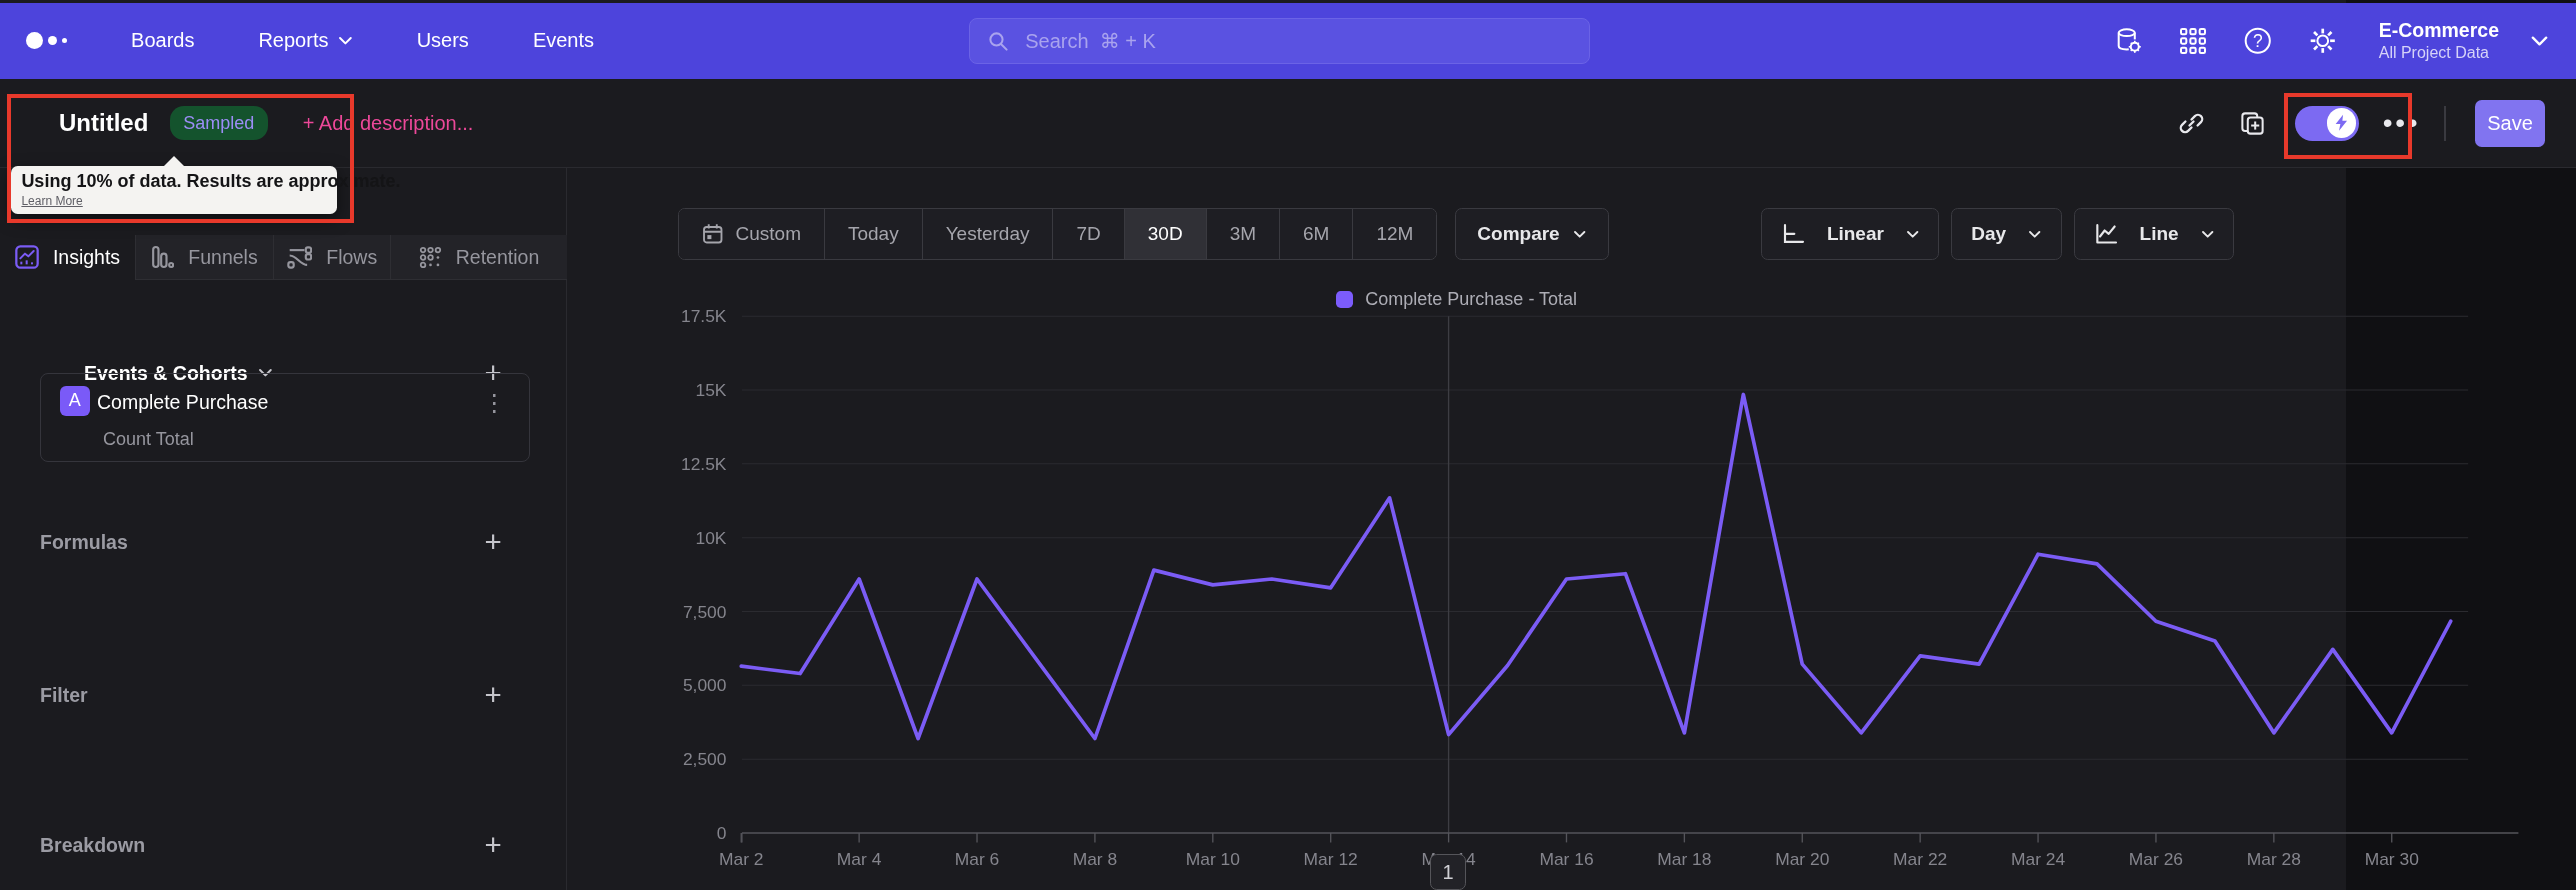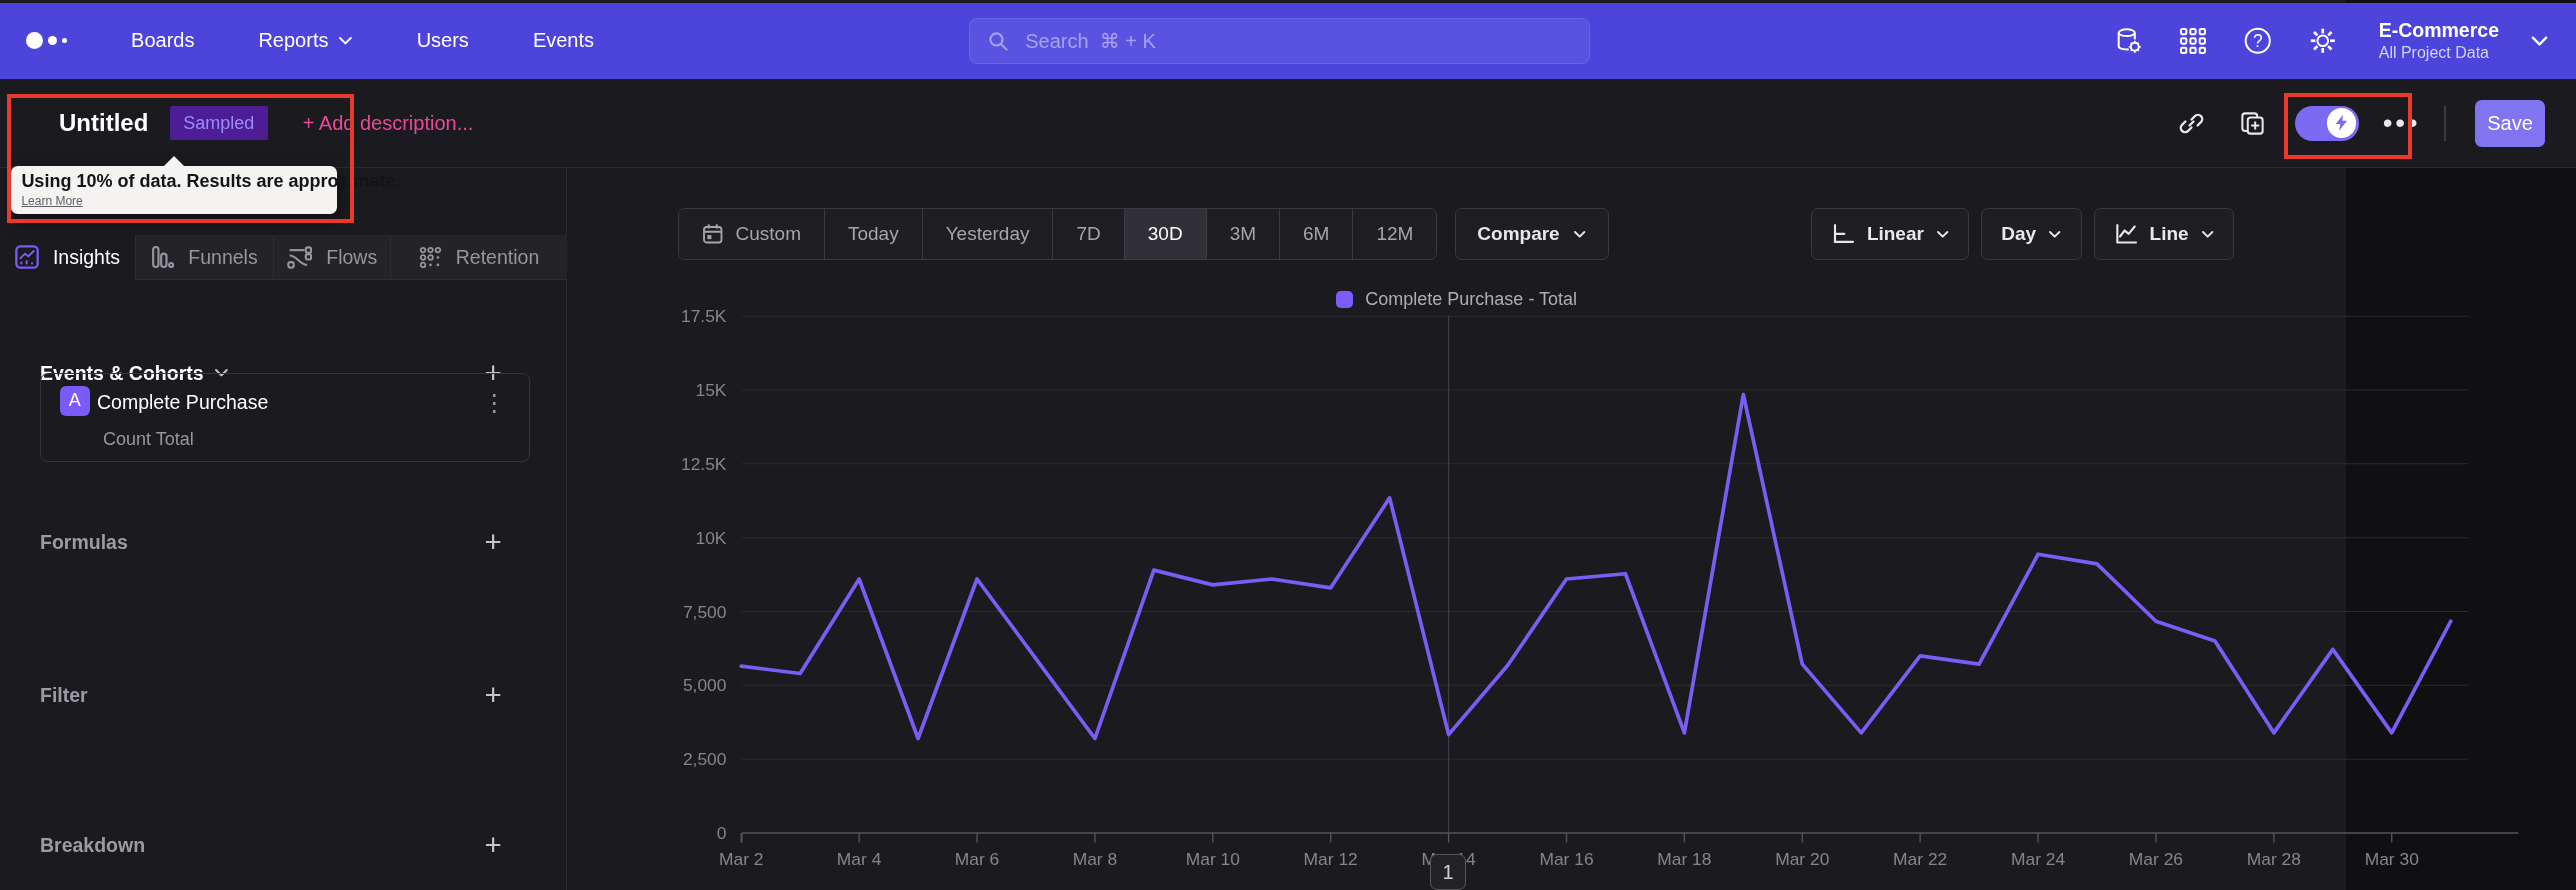--- a/index.html
+++ b/index.html
@@ -24,22 +24,22 @@
   .nav-right { position:absolute; right:27px; top:0; height:76px; display:flex; align-items:center; gap:35px; }
   .nav-icon { width:29.5px; height:29.5px; display:flex; align-items:center; justify-content:center; cursor:pointer; }
   .project { display:flex; align-items:center; gap:31px; cursor:pointer; margin-left:6.7px; }
   .project .pname { color:#fff; font-size:19.5px; font-weight:bold; line-height:1.2; }
   .project .pscope { color:#D6D3F8; font-size:16px; line-height:1.2; }
 
   
   .titlebar { position:absolute; left:0; top:79px; width:2576px; height:89px;
     background:#1B1B1F; border-bottom:0.7px solid #2A2A2F; display:flex; align-items:center; }
   .rpt-title { color:#FFFFFF; font-size:24px; font-weight:bold; margin-left:59px; cursor:text; }
-  .sampled-badge { margin-left:21.5px; background:#4c1d95; color:#9C8DF6; font-size:18px;
-    padding:6.7px 13.4px; border-radius:1px; cursor:pointer; }
+  .sampled-badge { margin-left:21.5px; background:#14532d; color:#9C8DF6; font-size:18px;
+    padding:6.7px 13.4px; border-radius:14px; cursor:pointer; }
   .add-desc { margin-left:35px; color:#ec4899; font-size:20px; cursor:text; }
   .title-right { position:absolute; right:31px; height:89px; display:flex; align-items:center; }
   .t-icon { display:flex; align-items:center; justify-content:center; width:29.5px; height:29.5px; cursor:pointer; }
   .toggle { width:64px; height:35px; background:#7C6AF2; border-radius:17.4px; position:relative;
     margin:0 24px 0 27px; cursor:pointer; }
   .toggle .knob { position:absolute; right:2.7px; top:2.7px; width:29.5px; height:29.5px; border-radius:50%;
     background:#fff; display:flex; align-items:center; justify-content:center; }
   .more-dots { color:#E9E9ED; font-size:28px; letter-spacing:2.7px; line-height:29.5px; cursor:pointer; margin-right:24px;}
   .vdivider { width:1.3px; height:35px; background:#3A3A40; margin-right:29.5px; }
   .save-btn { width:70px; height:47px; background:#8174F0; border:none; border-radius:6.7px;
@@ -64,42 +64,42 @@
     color:#96969E; background:#232328; border-bottom:0.7px solid #2E2E33; border-left:0.7px solid #2E2E33; cursor:pointer; }
   .tab:first-child { border-left:none; }
   .tab.active { background:#1B1B1F; color:#FFFFFF; border-bottom:0.7px solid transparent; }
   .t-insights{ width:135px;} .t-funnels{ width:138px;} .t-flows{ width:117px;} .t-retention{ flex:1;}
   .section-head { position:absolute; left:40px; right:40px; display:flex; align-items:center; }
   .section-head .lbl { font-size:19.5px; font-weight:bold; color:#FFFFFF; display:flex; gap:10.7px; align-items:center;}
   .section-head .lbl.gray { color:#9B9BA3; }
   .plus-btn { position:absolute; right:17px; top:50%; transform:translateY(-50%); width:32px; height:32px;
     color:#C5C5CB; font-size:29.5px; font-weight:300; display:flex; align-items:center; justify-content:center;
     cursor:pointer; line-height:1; }
-  #events-head { top:188px; height:34px; }
+  #events-head { top:188px; height:34px;margin-left:44px; }
   .event-card { position:absolute; left:40px; top:205px; width:490px; height:89px;
     border:1.3px solid #35353C; border-radius:8px; cursor:pointer; }
   .abadge { position:absolute; left:19px; top:12px; width:29.5px; height:29.5px; background:#7A5AF8;
     border-radius:6px; color:#fff; font-size:18px; display:flex; align-items:center; justify-content:center; }
   .ev-name { position:absolute; left:56px; top:17px; font-size:19.5px; color:#FFFFFF; }
   .ev-metric { position:absolute; left:62px; top:55px; font-size:18px; color:#96969E; }
   .kebab { position:absolute; right:17.4px; top:14.8px; color:#96969E; font-size:24px; cursor:pointer; padding:0 5.4px;}
   #formulas-head { top:357px; height:34px; } #filter-head { top:510px; height:34px; } #breakdown-head { top:660px; height:34px; }
 
   
   .chartpanel { position:absolute; left:567px; top:168px; right:0; bottom:0; background:#1B1B1F; }
   .toolbar-left { position:absolute; left:111px; top:40px; display:flex; align-items:center; }
   .seg-control { display:flex; height:52px; border:1.3px solid #3A3A40; border-radius:6.7px; overflow:hidden; }
   .seg { display:flex; align-items:center; gap:12px; padding:0 23px; font-size:19px; color:#A5A5AC;
     border-left:1.3px solid #3A3A40; cursor:pointer; background:#1E1E23; }
   .seg:first-child { border-left:none; }
   .seg.active { background:#303036; color:#FFFFFF; }
   .compare-btn { margin-left:17.4px; height:52px; padding:0 21.5px; display:flex; align-items:center; gap:13.4px;
     border:1.3px solid #3A3A40; border-radius:6.7px; color:#E8E8EA; font-size:19px; font-weight:bold; cursor:pointer; background:#1E1E23;}
   .toolbar-right { position:absolute; right:112px; top:40px; display:flex; gap:12px; }
-  .drop-btn { height:52px; padding:0 19px; display:flex; align-items:center; gap:12px;
+  .drop-btn { height:52px; padding:0 19px; display:flex; align-items:center; gap:22px;
     border:1.3px solid #3A3A40; border-radius:6.7px; color:#E8E8EA; font-size:19px; font-weight:bold; cursor:pointer; background:#1E1E23;}
   .legend { position:absolute; left:0; right:0; top:121px; display:flex; justify-content:center;
     align-items:center; gap:12px; cursor:pointer; }
   .legend .sw { width:17.4px; height:17.4px; border-radius:4.7px; background:#7C5CFC; }
   .legend .lt { font-size:18px; color:#ADADB5; }
   #chart-svg { position:absolute; left:0; top:0; width:2009px; height:722px; }
   #chart-svg text { font-family:"Liberation Sans","DejaVu Sans",sans-serif; font-size:26px; fill:#85858D; }
   .page-badge { position:absolute; left:863px; top:686px; width:36px; height:36px; background:#222227;
     border:1.3px solid #55555A; border-radius:6.7px; color:#D0D0D5; font-size:20px;
     display:flex; align-items:center; justify-content:center; cursor:pointer; }

